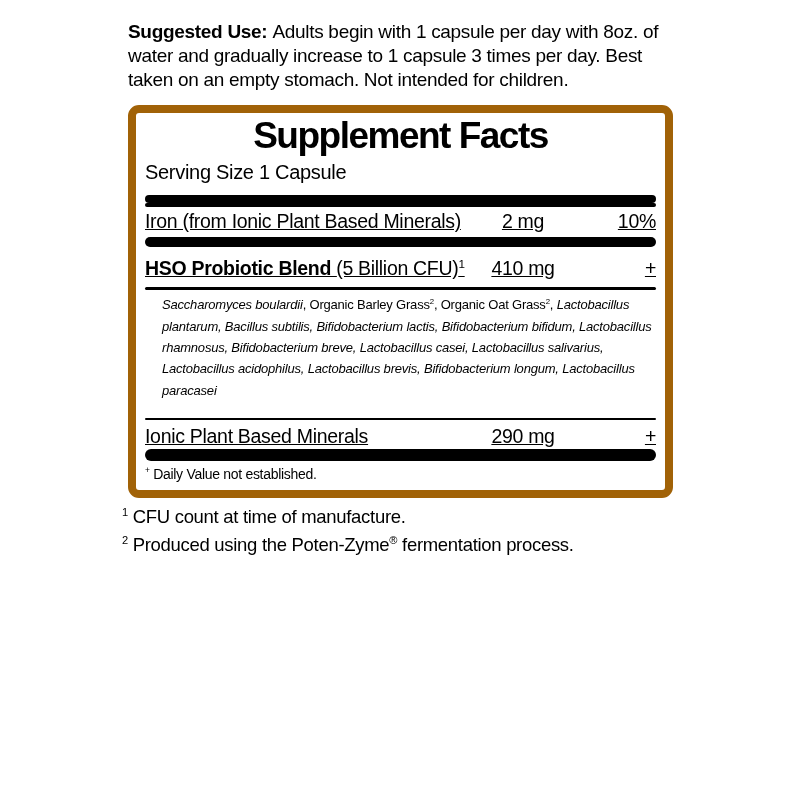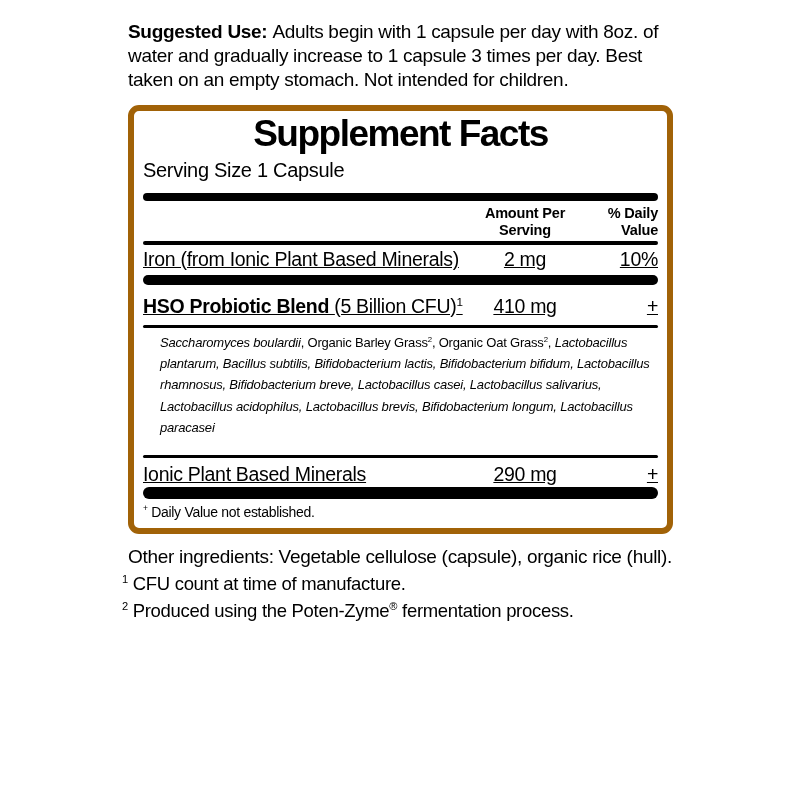--- a/index.html
+++ b/index.html
@@ -18,21 +18,21 @@
   .suggested-use {
     width: 548px;
     font-size: 19px;
     line-height: 1.26;
     letter-spacing: -0.3px;
     margin-bottom: 13px;
   }
   
   .facts-box {
     width: 545px;
-    border: 6px solid #a16207;
+    border: 8px solid #a16207;
     padding: 3px 9px 7px 9px;
   }
   .facts-title {
     font-size: 37px;
     font-weight: bold;
     letter-spacing: -1.5px;
     text-align: center;
     line-height: 1.08;
     margin-bottom: 5px;
   }
@@ -118,25 +118,20 @@
 
   <div class="facts-box">
 
     <div class="facts-title">Supplement Facts</div>
 
     <div class="serving-line">Serving Size 1 Capsule</div>
 
 
     <div class="bar bar-8"></div>
 
-    <div class="header-row">
-      <div class="t-name"></div>
-      <div class="t-amount">Amount Per Serving</div>
-      <div class="t-dv">% Daily Value</div>
-    </div>
 
     <div class="bar-4 bar"></div>
 
     <div class="t-row data-row iron-row">
       <div class="t-name">Iron (from Ionic Plant Based Minerals)</div>
       <div class="t-amount">2 mg</div>
       <div class="t-dv">10%</div>
     </div>
 
     <div class="bar bar-10"></div>
@@ -160,21 +155,20 @@
     </div>
 
     <div class="bar bar-12"></div>
 
     <div class="dv-footnote"><sup>+</sup><span> Daily Value not established.</span></div>
 
   </div>
 
   <div class="footer-notes">
 
-    <p class="other-ingredients">Other ingredients: Vegetable cellulose (capsule), organic rice (hull).</p>
 
 
     <p class="footnote"><sup>1</sup><span> CFU count at time of manufacture.</span></p>
 
     <p class="footnote"><sup>2</sup><span> Produced using the Poten-Zyme</span><sup>®</sup><span> fermentation process.</span></p>
 
   </div>
 
 </div>
 

